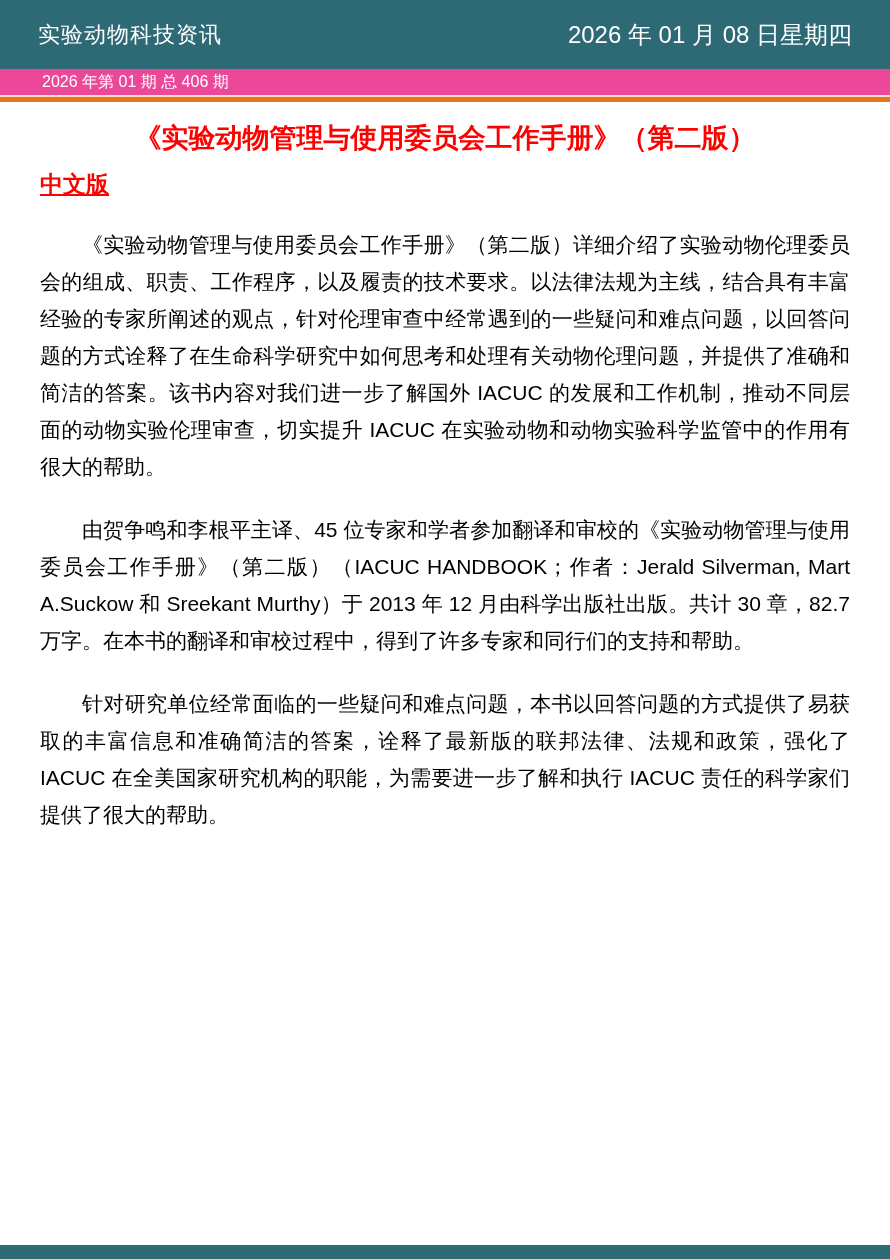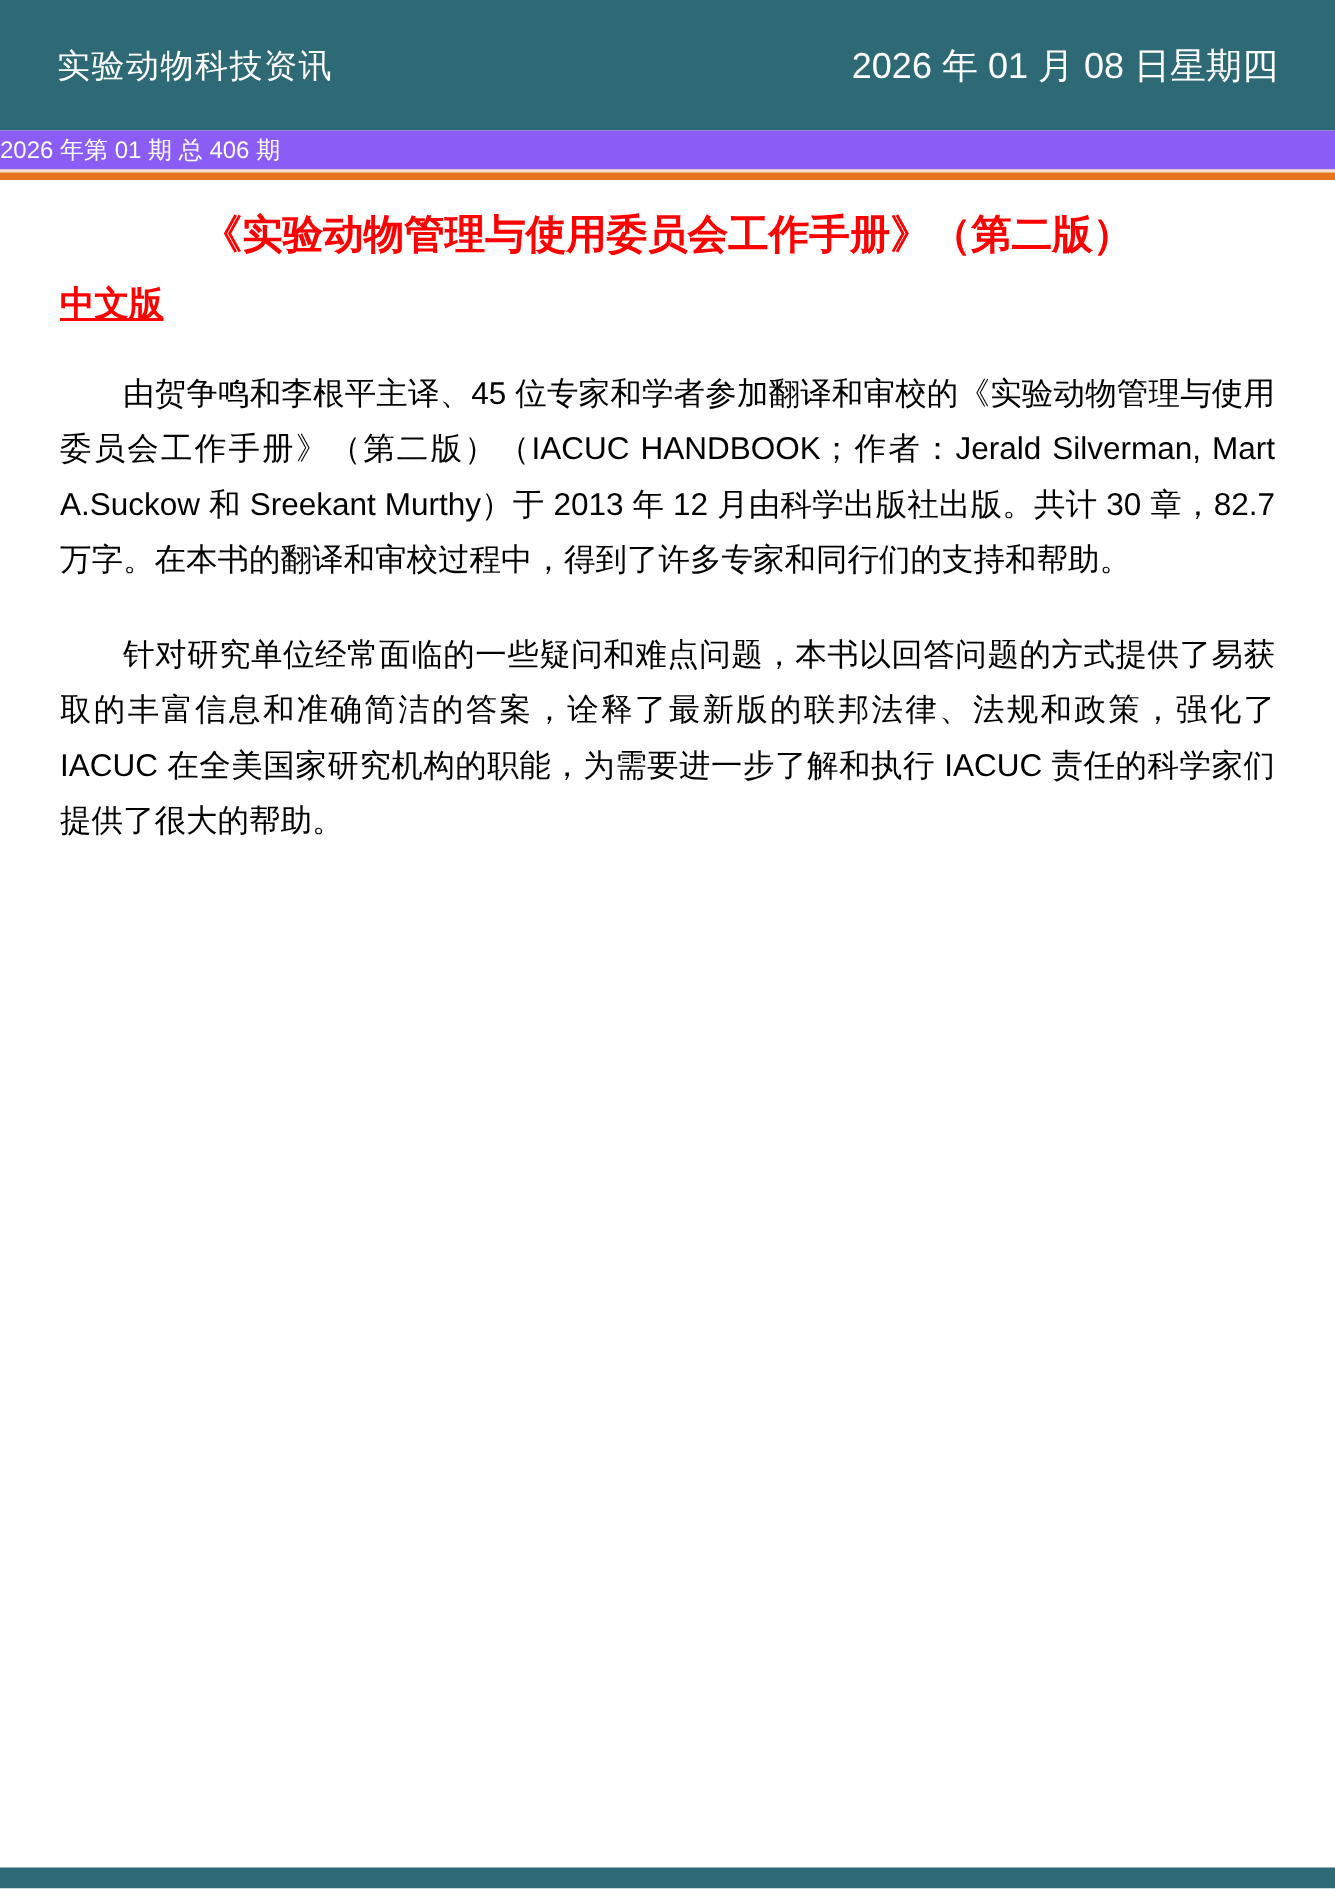--- a/index.html
+++ b/index.html
@@ -6,39 +6,40 @@
   body {
     width: 890px;
     height: 1259px;
     background: #ffffff;
     font-family: "Liberation Sans", "DejaVu Sans", sans-serif;
     position: relative;
     overflow: hidden;
   }
   
   .masthead {
-    height: 87px;
+    height: 69px;
     background: #2e6a75;
     display: flex;
     align-items: center;
     justify-content: space-between;
     padding: 0 38px;
     box-sizing: border-box;
     color: #ffffff;
   }
   .masthead .name { font-size: 22px; letter-spacing: 1px; }
   .masthead .date { font-size: 24px; }
   
   .issue-bar {
     height: 26px;
-    background: #8b5cf6;
+    background: #ec4899;
     color: #ffffff;
     font-size: 16px;
     display: flex;
     align-items: center;
+    padding-left: 42px;
     box-sizing: border-box;
   }
   .issue-sep  { height: 2px; background: #f9e0c8; }
   .issue-rule { height: 5px; background: #e6741c; }
   
   .content {
     padding: 10px 40px 0 40px;
     box-sizing: border-box;
   }
   .doc-title {
@@ -96,20 +97,21 @@
 <div class="issue-sep"></div>
 <div class="issue-rule"></div>
 
 <div class="content">
 
   <div class="doc-title">《实验动物管理与使用委员会工作手册》（第二版）</div>
 
   <div class="doc-subtitle">中文版</div>
 
 
+  <p class="body-par">《实验动物管理与使用委员会工作手册》（第二版）详细介绍了实验动物伦理委员会的组成、职责、工作程序，以及履责的技术要求。以法律法规为主线，结合具有丰富经验的专家所阐述的观点，针对伦理审查中经常遇到的一些疑问和难点问题，以回答问题的方式诠释了在生命科学研究中如何思考和处理有关动物伦理问题，并提供了准确和简洁的答案。该书内容对我们进一步了解国外 IACUC 的发展和工作机制，推动不同层面的动物实验伦理审查，切实提升 IACUC 在实验动物和动物实验科学监管中的作用有很大的帮助。</p>
 
   <p class="body-par">由贺争鸣和李根平主译、45 位专家和学者参加翻译和审校的《实验动物管理与使用委员会工作手册》（第二版）（IACUC HANDBOOK；作者：Jerald Silverman, Mart A.Suckow 和 Sreekant Murthy）于 2013 年 12 月由科学出版社出版。共计 30 章，82.7 万字。在本书的翻译和审校过程中，得到了许多专家和同行们的支持和帮助。</p>
 
 
   <p class="body-par">针对研究单位经常面临的一些疑问和难点问题，本书以回答问题的方式提供了易获取的丰富信息和准确简洁的答案，诠释了最新版的联邦法律、法规和政策，强化了 IACUC 在全美国家研究机构的职能，为需要进一步了解和执行 IACUC 责任的科学家们提供了很大的帮助。</p>
 
 </div>
 
 <div class="footer-bar"></div>
 

